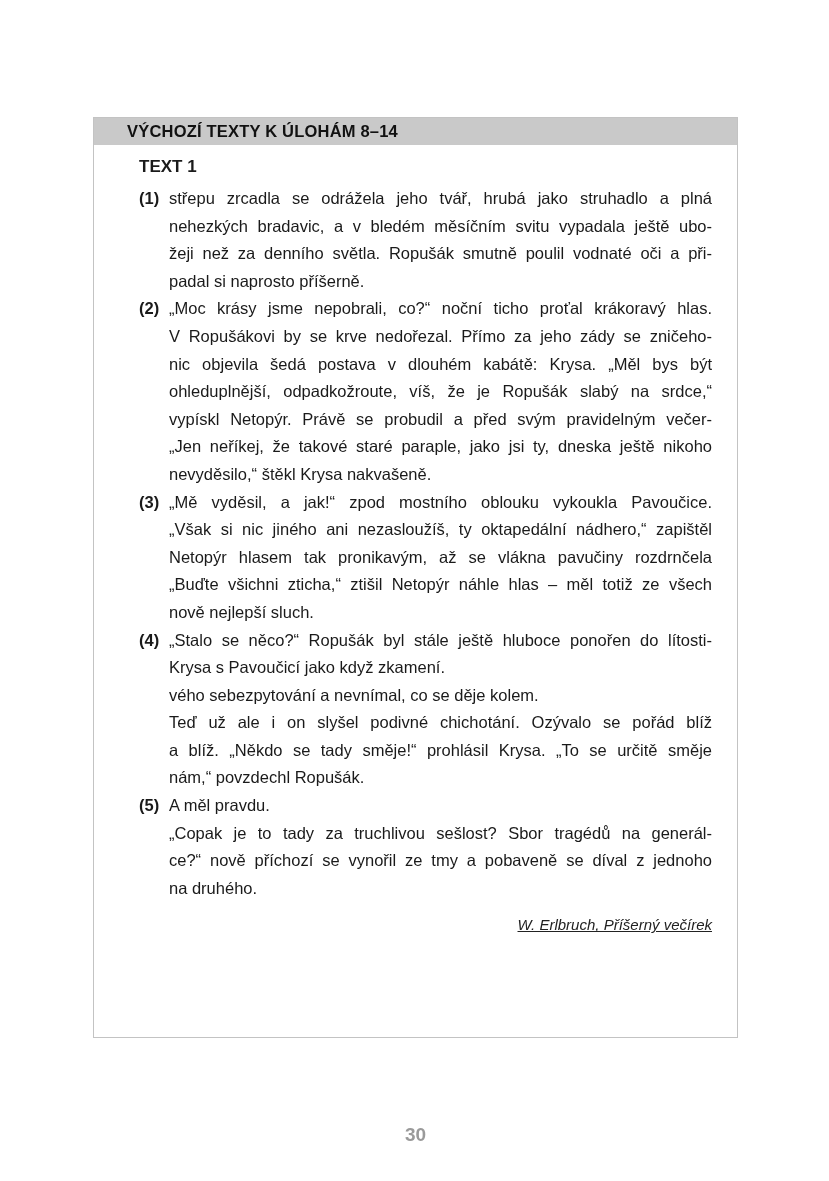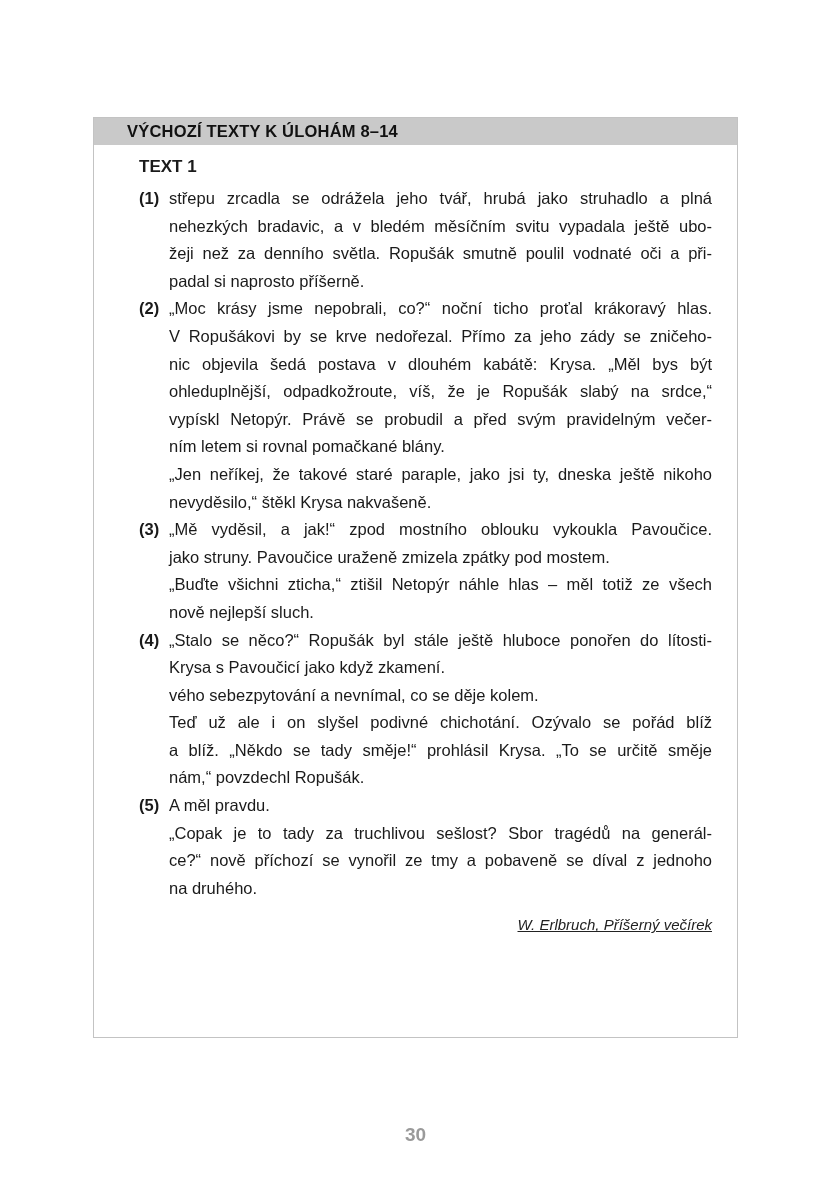--- a/index.html
+++ b/index.html
@@ -104,30 +104,30 @@
           </div>
         </div>
         <div class="para">
           <div class="para-num">(2)</div>
           <div class="para-text">
             <div class="line">„Moc krásy jsme nepobrali, co?“ noční ticho proťal krákoravý hlas.</div>
             <div class="line">V Ropušákovi by se krve nedořezal. Přímo za jeho zády se zničeho-</div>
             <div class="line">nic objevila šedá postava v dlouhém kabátě: Krysa. „Měl bys být</div>
             <div class="line">ohleduplnější, odpadkožroute, víš, že je Ropušák slabý na srdce,“</div>
             <div class="line">vypískl Netopýr. Právě se probudil a před svým pravidelným večer-</div>
-            <div class="line last">ním letem si rovnal pomačkané blány.</div>
             <div class="line">„Jen neříkej, že takové staré paraple, jako jsi ty, dneska ještě nikoho</div>
             <div class="line last">nevyděsilo,“ štěkl Krysa nakvašeně.</div>
           </div>
         </div>
         <div class="para">
           <div class="para-num">(3)</div>
           <div class="para-text">
             <div class="line">„Mě vyděsil, a jak!“ zpod mostního oblouku vykoukla Pavoučice.</div>
-            <div class="line last">jako struny. Pavoučice uraženě zmizela zpátky pod mostem.</div>
+            <div class="line">„Však si nic jiného ani nezasloužíš, ty oktapedální nádhero,“ zapištěl</div>
+            <div class="line">Netopýr hlasem tak pronikavým, až se vlákna pavučiny rozdrnčela</div>
             <div class="line">„Buďte všichni zticha,“ ztišil Netopýr náhle hlas – měl totiž ze všech</div>
             <div class="line last">nově nejlepší sluch.</div>
           </div>
         </div>
         <div class="para">
           <div class="para-num">(4)</div>
           <div class="para-text">
             <div class="line">„Stalo se něco?“ Ropušák byl stále ještě hluboce ponořen do lítosti-</div>
             <div class="line last">Krysa s Pavoučicí jako když zkamení.</div>
             <div class="line last">vého sebezpytování a nevnímal, co se děje kolem.</div>

